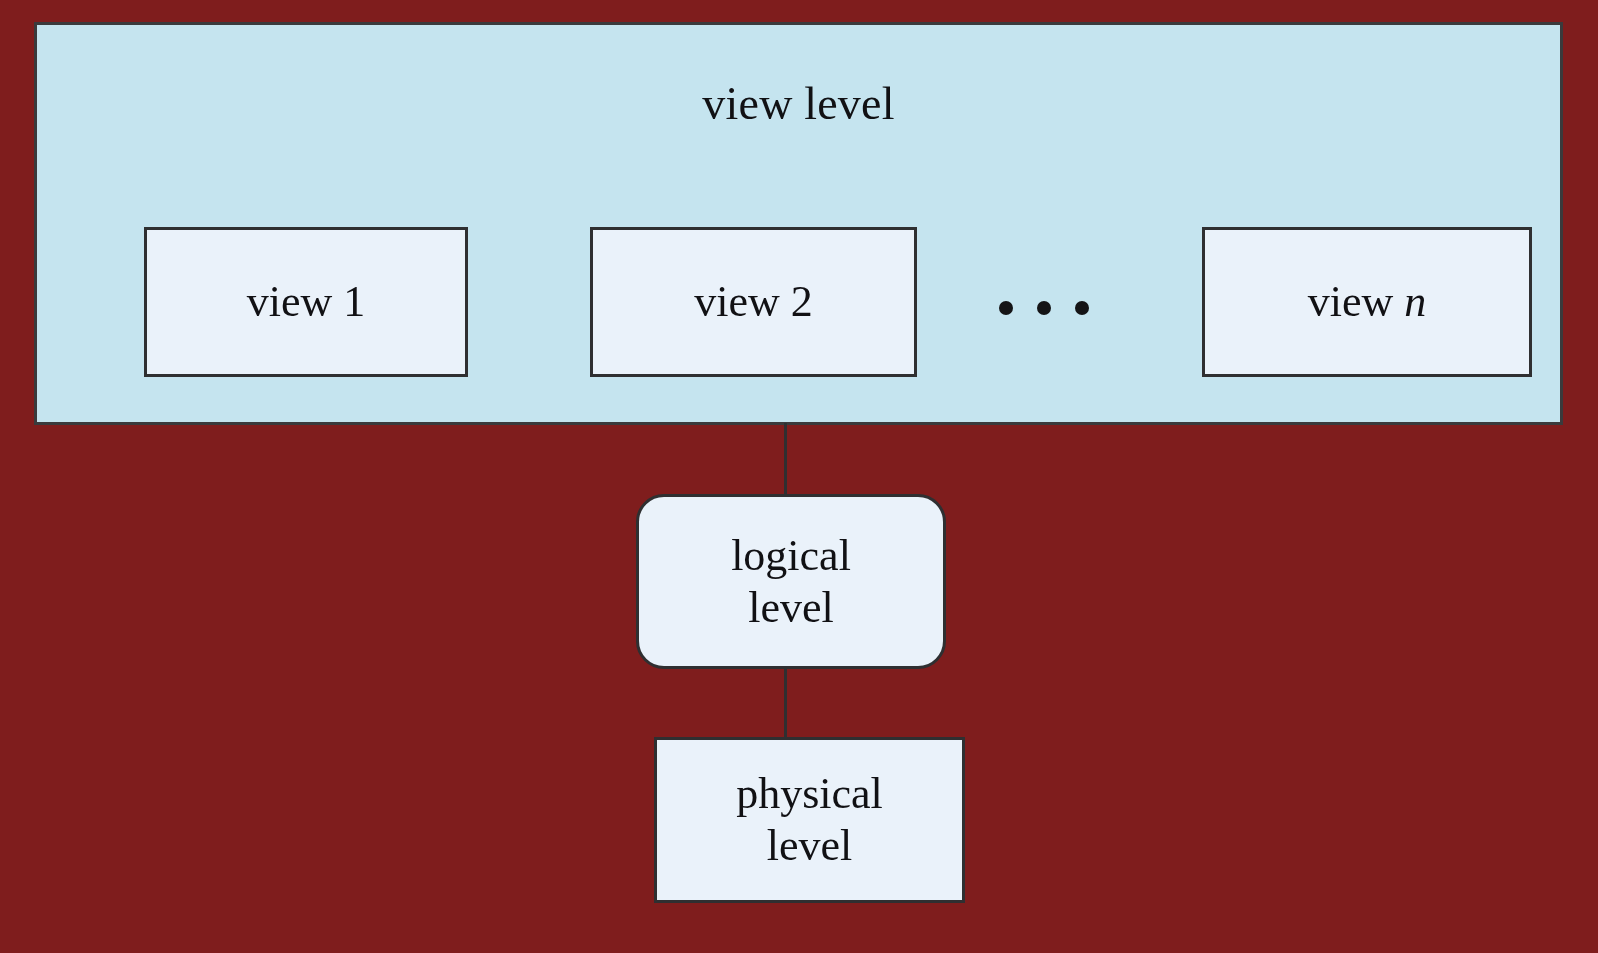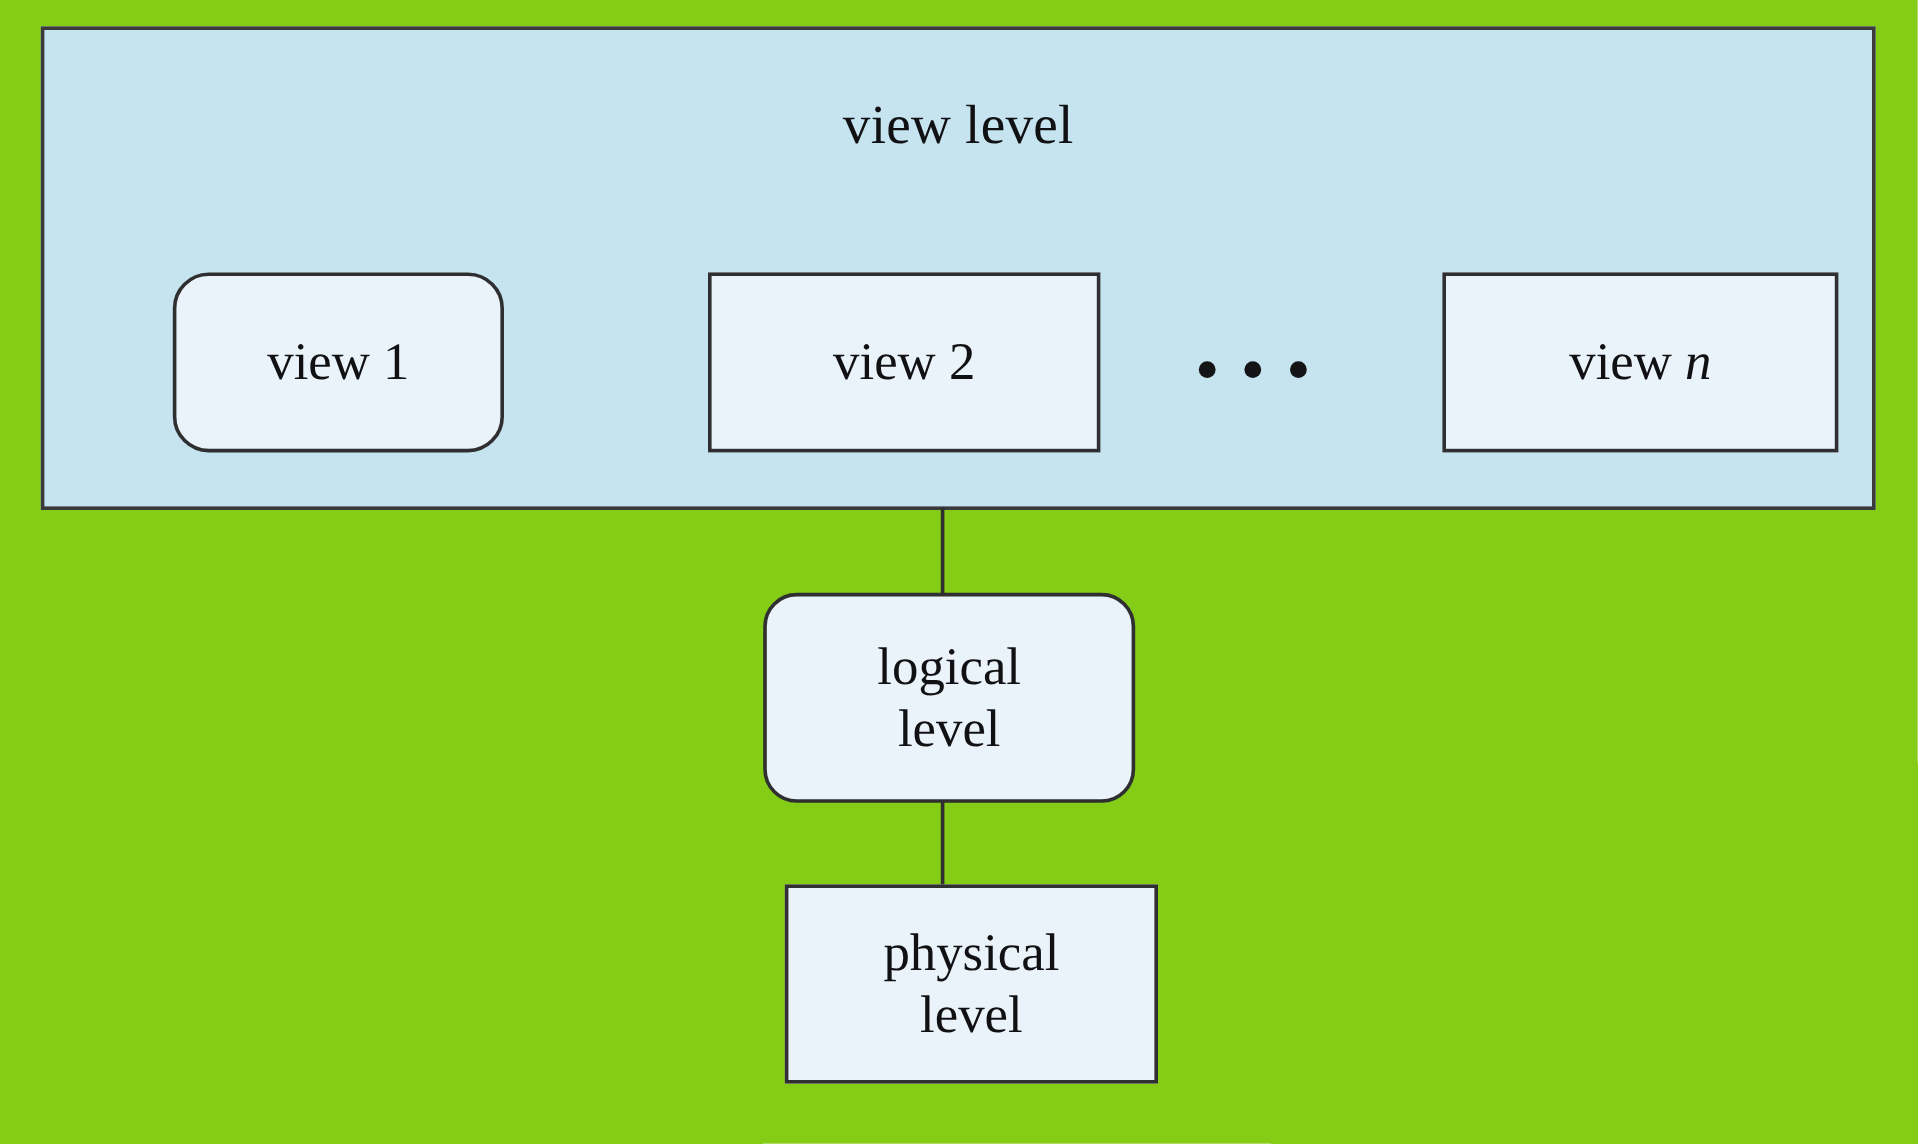--- a/index.html
+++ b/index.html
@@ -13,21 +13,21 @@
     width: 1598px;
     height: 953px;
     font-family: "Liberation Serif", "DejaVu Serif", serif;
     overflow: hidden;
   }
 
   #diagram-root {
     position: relative;
     width: 1598px;
     height: 953px;
-    background: #84cc16;
+    background: #7f1d1d;
   }
 
   
   .view-level-container {
     position: absolute;
     left: 34px;
     top: 22px;
     width: 1529px;
     height: 403px;
     background: #c5e4ef;
@@ -60,21 +60,21 @@
     color: #111114;
     font-size: 44px;
     line-height: 1.18;
   }
 
   .box .box-label {
     display: block;
     white-space: pre-line;
   }
 
-  .view-box-1 { left: 107px; top: 202px; width: 276px; height: 150px; border-radius: 30px; }
+  .view-box-1 { left: 107px; top: 202px; width: 324px; height: 150px; }
   .view-box-2 { left: 553px; top: 202px; width: 327px; height: 150px; }
   .view-box-n { left: 1165px; top: 202px; width: 330px; height: 150px; }
 
   .view-box-n .box-label .var-italic {
     font-style: italic;
   }
 
   
   .ellipsis {
     position: absolute;

